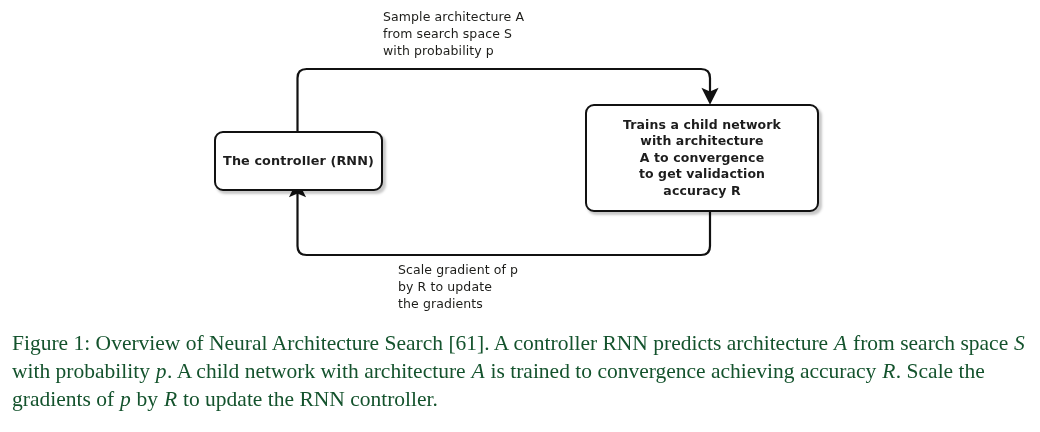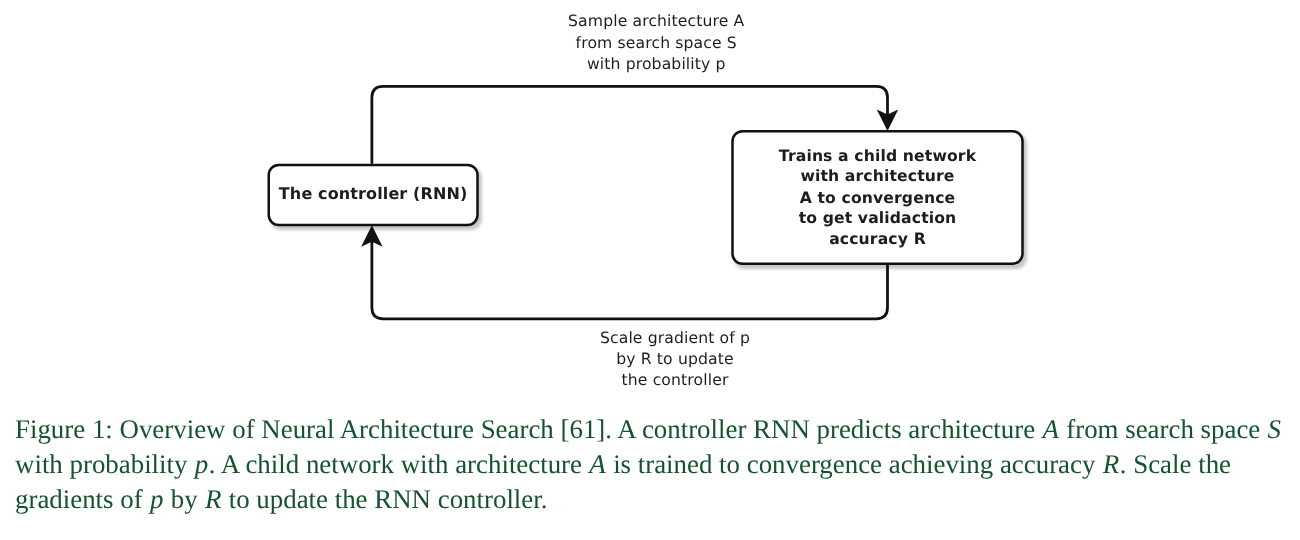--- a/index.html
+++ b/index.html
@@ -52,35 +52,34 @@
     line-height: 1.32;
     color: #1d1d1d;
     white-space: pre-line;
     letter-spacing: 0.1px;
   }
 
   #node-controller {
     left: 214px;
     top: 131px;
     width: 169px;
-    height: 50px;
+    height: 60px;
   }
   #node-controller .node-label { font-size: 12.8px; }
 
   #node-child {
     left: 585px;
     top: 104px;
     width: 234px;
     height: 108px;
   }
 
   
   .edge-label {
     position: absolute;
-    text-align: center;
     font-size: 12.5px;
     line-height: 1.36;
     color: #1d1d1a;
     white-space: pre-line;
     z-index: 4;
     letter-spacing: 0.1px;
   }
 
   #edge-label-top {
     left: 383px;
@@ -140,19 +139,19 @@
 to get validaction
 accuracy R</span>
   </div>
 
   <div class="edge-label" id="edge-label-top">Sample architecture A
 from search space S
 with probability p</div>
 
   <div class="edge-label" id="edge-label-bottom">Scale gradient of p
 by R to update
-the controller</div>
+the gradients</div>
 
 </div>
 
 <div id="caption">
   <span>Figure 1:</span><span id="caption-body"><span> Overview of Neural Architecture Search [61]. A controller RNN predicts architecture </span><span class="mathit">A</span><span> from search space </span><span class="mathit">S</span><span> with probability </span><span class="mathit">p</span><span>. A child network with architecture </span><span class="mathit">A</span><span> is trained to convergence achieving accuracy </span><span class="mathit">R</span><span>. Scale the gradients of </span><span class="mathit">p</span><span> by </span><span class="mathit">R</span><span> to update the RNN controller.</span></span>
 </div>
 
 </body></html>

